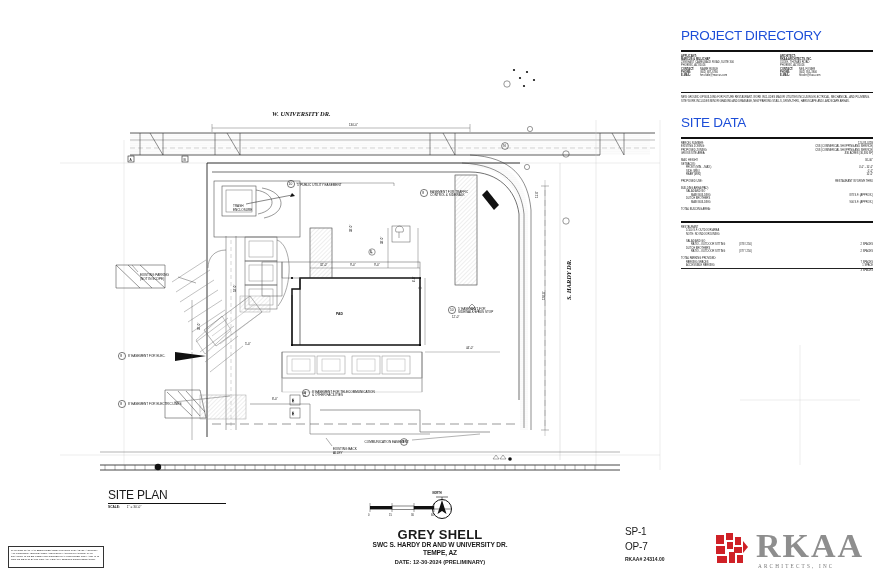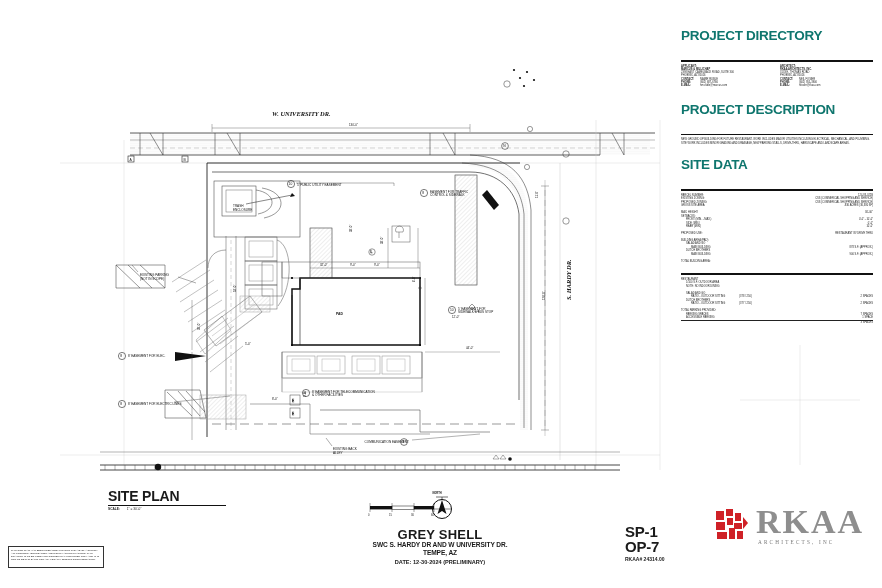--- a/index.html
+++ b/index.html
@@ -4,22 +4,22 @@
 <style>
   html,body{margin:0;padding:0;background:#ffffff;}
   body{width:882px;height:588px;position:relative;overflow:hidden;
        font-family:"Liberation Sans","DejaVu Sans",sans-serif;color:#1a1a1a;}
 
   .sheet{position:absolute;inset:0;background:#fff;}
 
   
   .datacol{position:absolute;left:681px;top:28px;width:192px;}
   .sec{margin-bottom:10px;}
-  .sec h2{font-size:13.5px;font-weight:bold;letter-spacing:-.3px;margin:0 0 17px 0;
-          font-family:"Liberation Sans",sans-serif;color:#0f766e;}
+  .sec h2{font-size:13.5px;font-weight:normal;letter-spacing:-.3px;margin:0 0 7px 0;
+          font-family:"Liberation Sans",sans-serif;color:#1d4ed8;}
   .sec .rule{height:1.6px;background:#111;margin-bottom:3px;}
   .tiny{font-size:2.6px;line-height:3.3px;letter-spacing:.02px;color:#1b1b1b;}
   .tiny b{font-weight:bold;}
 
   .dirgrid{display:flex;gap:6px;}
   .dircol{width:50%;}
   .row2{display:flex;}
   .row2 .k{width:19px;flex:none;}
   .row2 .v{flex:1;}
 
@@ -33,37 +33,37 @@
   .ind2{padding-left:10px;}
   .gap{height:3.4px;}
   .uline{border-bottom:.6px solid #222;}
 
   
   .discl{position:absolute;left:8px;top:546px;width:96px;height:22px;
          border:.8px solid #333;padding:1.5px 2px;box-sizing:border-box;
          font-size:2.5px;line-height:3.2px;}
 
   .siteplanlbl{position:absolute;left:108px;top:488px;width:120px;}
-  .siteplanlbl .t{font-size:14px;font-weight:bold;letter-spacing:-.2px;}
+  .siteplanlbl .t{font-size:12px;font-weight:normal;letter-spacing:-.2px;}
   .siteplanlbl .r{height:1.1px;background:#111;margin:1px 0 1px 0;width:118px;}
   .siteplanlbl .s{font-size:3.2px;}
   .siteplanlbl .s .sk{font-weight:bold;margin-right:6px;}
 
   .projtitle{position:absolute;left:300px;top:528px;width:280px;text-align:center;}
   .projtitle .n{font-size:13px;font-weight:bold;letter-spacing:.2px;line-height:13px;}
   .projtitle .a{font-size:6.6px;font-weight:bold;line-height:8.2px;letter-spacing:-.1px;}
   .projtitle .d{font-size:5.6px;font-weight:bold;margin-top:2px;}
 
   .revblock{position:absolute;left:594px;top:527px;width:22px;height:30px;
             font-size:1.9px;line-height:2.3px;overflow:hidden;color:#222;}
   .sheetno{position:absolute;left:625px;top:524px;}
-  .sheetno .sn{font-size:15px;font-weight:bold;line-height:15px;letter-spacing:-.2px;}
+  .sheetno .sn{font-size:10px;font-weight:normal;line-height:15px;letter-spacing:-.2px;}
   .sheetno .job{font-size:5px;font-weight:bold;margin-top:2px;}
 
-  .logo{position:absolute;left:714px;top:505px;width:160px;height:46px;}
+  .logo{position:absolute;left:714px;top:529px;width:160px;height:46px;}
   .logo .mark{position:absolute;left:0;top:2px;width:36px;height:34px;}
   .logo .word{position:absolute;left:42px;top:-2px;font-size:34px;font-weight:bold;
                color:#8e8e8e;letter-spacing:2px;font-family:"Liberation Serif",serif;}
   .logo .sub{position:absolute;left:44px;top:34px;font-size:5.2px;letter-spacing:2.2px;
              color:#777;font-family:"Liberation Serif",serif;}
 
   
   svg.plan{position:absolute;left:0;top:0;width:882px;height:588px;}
   .ann{font-size:3.1px;font-family:"Liberation Sans",sans-serif;fill:#111;}
   .dim{font-size:2.9px;fill:#111;}
@@ -487,21 +487,20 @@
             </div>
           <div class="row2">
               <span class="k"><b>E-MAIL:</b></span>
               <span class="v">nfosier@rkaa.com</span>
             </div>
         </div>
       </div>
     </div>
 
     <div class="sec" style="margin-top:14px;">
-      <h2>PROJECT DESCRIPTION</h2>
       <div class="rule"></div>
       <div class="descr">NEW GROUND UP BUILDING FOR FUTURE RESTAURANT.  WORK INCLUDES MAJOR UTILITIES INCLUDING ELECTRICAL, MECHANICAL, AND PLUMBING.  SITE WORK INCLUDES MINOR GRADING AND DRAINAGE, NEW PARKING STALLS, DRIVE-THRU, HARDSCAPE AND LANDSCAPE AREAS.</div>
     </div>
 
     <div class="sec" style="margin-top:12px;">
       <h2>SITE DATA</h2>
       <div class="rule"></div>
       <div id="site-data-rows">
           <div class="drow">
             <span class="k">PARCEL NUMBER:</span>

